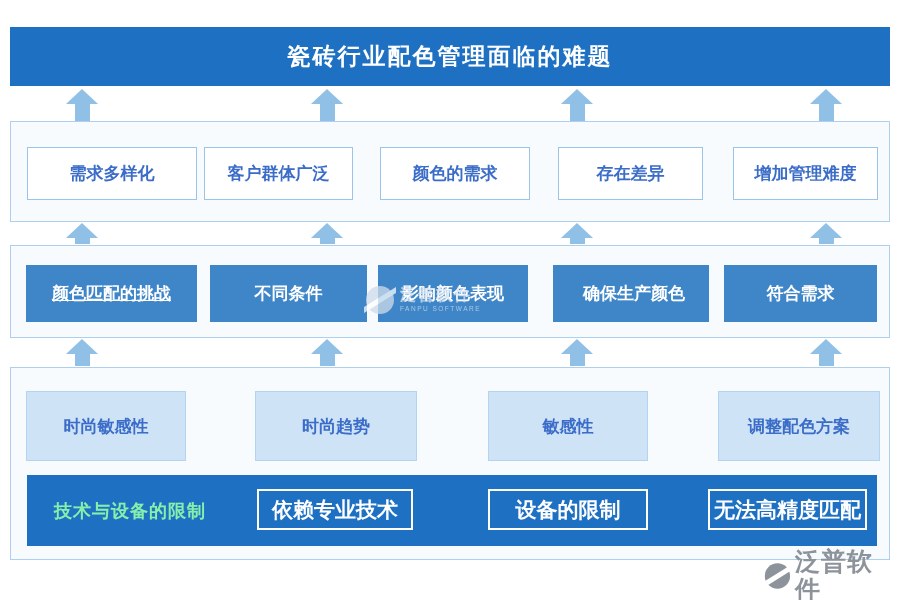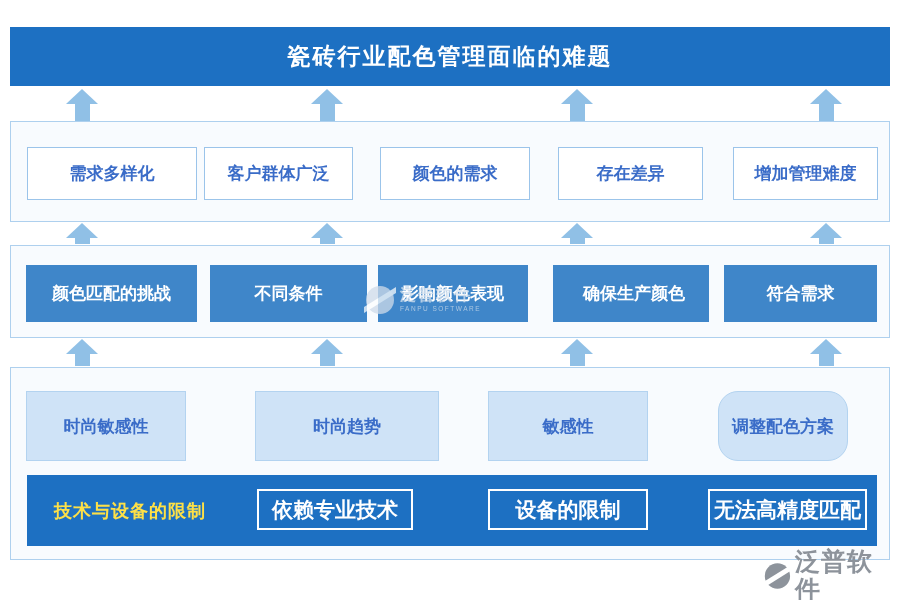--- a/index.html
+++ b/index.html
@@ -32,21 +32,21 @@
   .box{
     position:absolute;display:flex;align-items:center;justify-content:center;
     font-weight:bold;font-size:17px;box-sizing:border-box;
   }
   .outline{background:#fff;border:1px solid var(--outline-border);color:var(--textblue);top:147px;height:53px;}
   .solid{background:var(--mid);color:#fff;top:265px;height:57px;}
   .light{background:var(--lightbox);border:1px solid var(--lightbox-border);color:var(--textblue);top:391px;height:70px;}
   .bar{position:absolute;left:27px;top:475px;width:850px;height:71px;background:var(--deep);}
   .bar-label{
     position:absolute;left:27px;top:0;height:100%;display:flex;align-items:center;
-    color:#fde047;font-size:18px;font-weight:bold;letter-spacing:1px;text-align:right;
+    color:#86efac;font-size:18px;font-weight:bold;letter-spacing:1px;text-align:right;
   }
   .bar-box{
     position:absolute;top:14px;height:41px;border:2px solid #fff;box-sizing:border-box;
     color:#fff;font-weight:bold;font-size:21px;display:flex;align-items:center;justify-content:center;
   }
   .arrow{position:absolute;display:flex;flex-direction:column;align-items:center;width:32px;}
   .arrow .head{width:0;height:0;border-left:16px solid transparent;border-right:16px solid transparent;border-bottom:15px solid var(--arrow);}
   .arrow .stem{width:15px;flex:1 1 auto;background:var(--arrow);}
   .gapA{top:89px;height:32px;}
   .gapB{top:223px;height:21px;}
@@ -105,21 +105,21 @@
   <div class="arrow gapB a3">
       <div class="head"></div>
       <div class="stem"></div>
     </div>
   <div class="arrow gapB a4">
       <div class="head"></div>
       <div class="stem"></div>
     </div>
 
   <div class="panel panel2"></div>
-  <div class="box solid" style="left:26px;width:171px;">颜色匹配的挑战</div>
+  <div class="box solid" style="left:26px;width:171px;text-decoration:underline;">颜色匹配的挑战</div>
   <div class="box solid" style="left:210px;width:157px;">不同条件</div>
   <div class="box solid" style="left:378px;width:150px;">影响颜色表现</div>
   <div class="box solid" style="left:553px;width:156px;padding-left:6px;">确保生产颜色</div>
   <div class="box solid" style="left:724px;width:153px;">符合需求</div>
 
   <div class="watermark">
     <svg width="32" height="32" viewBox="0 0 32 32">
       <circle cx="16" cy="16" r="14" fill="#cfdcea"></circle>
       <rect x="-6" y="13.5" width="44" height="5" fill="rgba(255,255,255,0.95)" transform="rotate(-32 16 16)"></rect>
     </svg>
@@ -141,23 +141,23 @@
       <div class="head"></div>
       <div class="stem"></div>
     </div>
   <div class="arrow gapC a4">
       <div class="head"></div>
       <div class="stem"></div>
     </div>
 
   <div class="panel panel3"></div>
   <div class="box light" style="left:26px;width:160px;">时尚敏感性</div>
-  <div class="box light" style="left:255px;width:184px;">时尚趋势</div>
+  <div class="box light" style="left:255px;width:162px;">时尚趋势</div>
   <div class="box light" style="left:488px;width:160px;">敏感性</div>
-  <div class="box light" style="left:718px;width:130px;border-radius:20px;">调整配色方案</div>
+  <div class="box light" style="left:718px;width:162px;">调整配色方案</div>
 
   <div class="bar">
     <div class="bar-label">技术与设备的限制</div>
     <div class="bar-box" style="left:230px;width:156px;">依赖专业技术</div>
     <div class="bar-box" style="left:461px;width:160px;">设备的限制</div>
     <div class="bar-box" style="left:681px;width:159px;">无法高精度匹配</div>
   </div>
 
   <div class="logo">
     <div class="logo-row">

